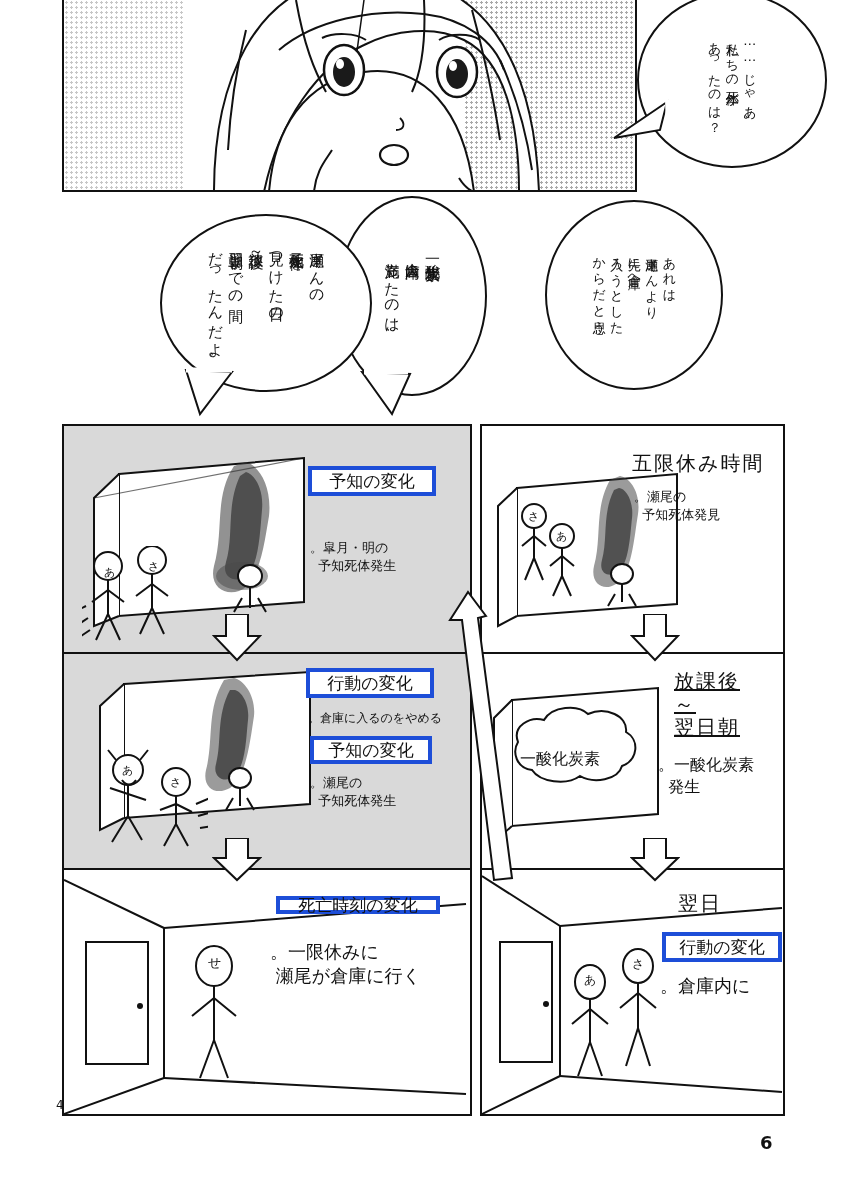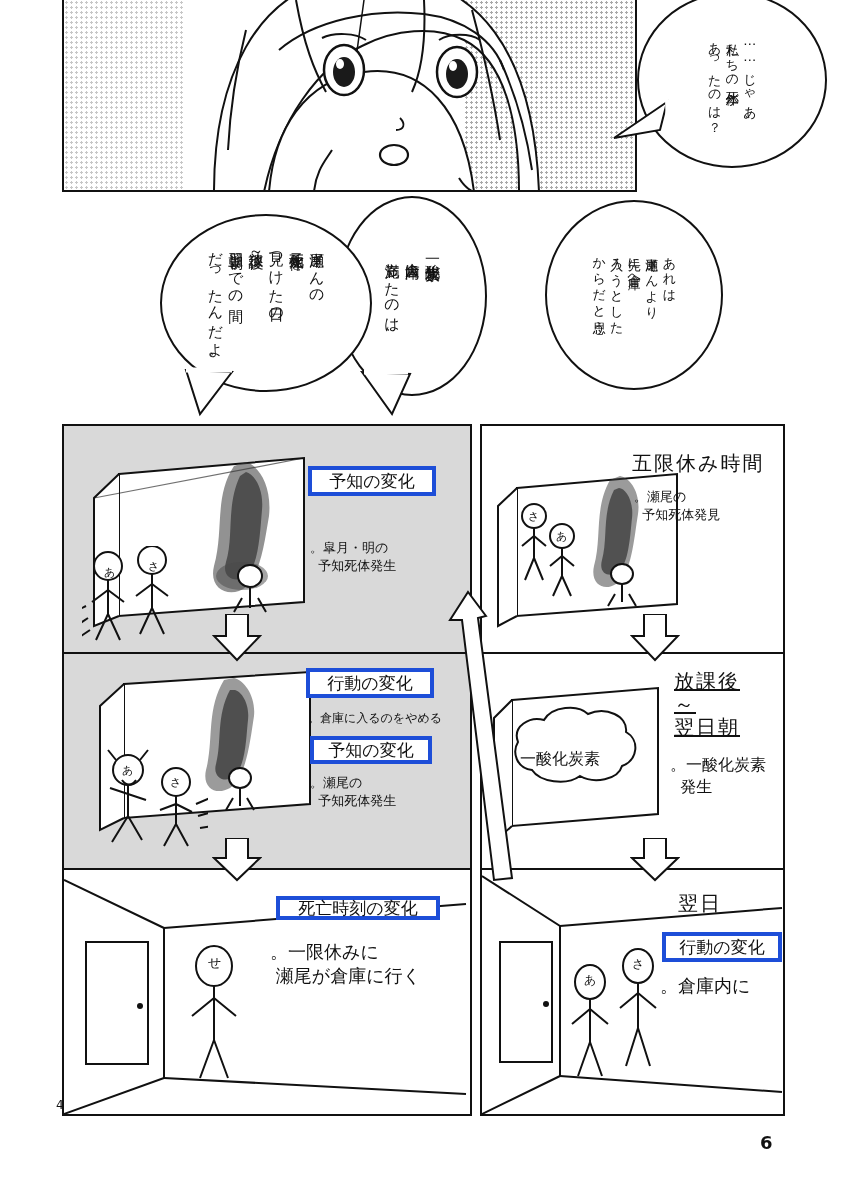--- a/index.html
+++ b/index.html
@@ -294,40 +294,40 @@
     <svg width="301" height="214" viewBox="0 0 301 214" style="position:absolute;left:0;top:0;">
       <path d="M30,46 L176,34 L176,160 L30,172 Z" fill="#fff" stroke="#111" stroke-width="2"></path>
       <path d="M30,46 L12,64 L12,188 L30,172" fill="#fff" stroke="#111" stroke-width="2"></path>
 
       <path d="M36,88 C30,72 48,62 62,66 C70,52 96,50 106,60 C124,52 146,62 144,78 C158,86 156,106 140,112 C136,126 112,130 98,122 C84,132 58,128 50,116 C34,114 30,98 36,88 Z" fill="#fff" stroke="#111" stroke-width="2"></path>
     </svg>
     <div class="note" style="left:38px; top:94px; font-size:16px;">一酸化炭素</div>
     <div class="headline" style="left:192px; top:16px; line-height:1.15;text-decoration:underline;">放課後
 ～
 翌日朝</div>
-    <div class="note" style="left:188px; top:100px; font-size:16px;">。一酸化炭素
+    <div class="note" style="left:176px; top:100px; font-size:16px;">。一酸化炭素
   発生</div>
   </div>
 
   <div class="panel" style="left:62px; top:868px; width:410px; height:248px;">
     <svg width="406" height="244" viewBox="0 0 406 244" style="position:absolute;left:0;top:0;">
 
       <path d="M0,10 L100,58 L100,208 L0,244" fill="none" stroke="#111" stroke-width="2"></path>
       <path d="M100,58 L402,34" fill="none" stroke="#111" stroke-width="2"></path>
       <path d="M100,208 L402,224" fill="none" stroke="#111" stroke-width="2"></path>
 
       <rect x="22" y="72" width="62" height="122" fill="#fff" stroke="#111" stroke-width="2"></rect>
       <circle cx="76" cy="136" r="3" fill="#111"></circle>
 
       <ellipse cx="150" cy="96" rx="18" ry="20" fill="#fff" stroke="#111" stroke-width="2"></ellipse>
       <path d="M150,116 L150,170 M150,128 L128,146 M150,128 L172,146 M150,170 L136,208 M150,170 L164,208" stroke="#111" stroke-width="2" fill="none"></path>
     </svg>
     <span class="note" style="left:144px; top:84px; font-size:13px;">せ</span>
 
-    <div class="lblbox" style="left:212px; top:26px; width:164px; height:24px;text-align:center;">死亡時刻の変化</div>
+    <div class="lblbox" style="left:212px; top:26px; width:164px; height:18px;text-align:center;">死亡時刻の変化</div>
     <div class="note" style="left:206px; top:70px; font-size:18px;">。一限休みに
  瀬尾が倉庫に行く</div>
   </div>
 
   <div class="panel" style="left:480px; top:868px; width:305px; height:248px;">
     <svg width="301" height="244" viewBox="0 0 301 244" style="position:absolute;left:0;top:0;">
       <path d="M0,6 L78,56 L78,206 L0,244" fill="none" stroke="#111" stroke-width="2"></path>
       <path d="M78,56 L300,38" fill="none" stroke="#111" stroke-width="2"></path>
       <path d="M78,206 L300,222" fill="none" stroke="#111" stroke-width="2"></path>
       <rect x="18" y="72" width="52" height="120" fill="#fff" stroke="#111" stroke-width="2"></rect>

